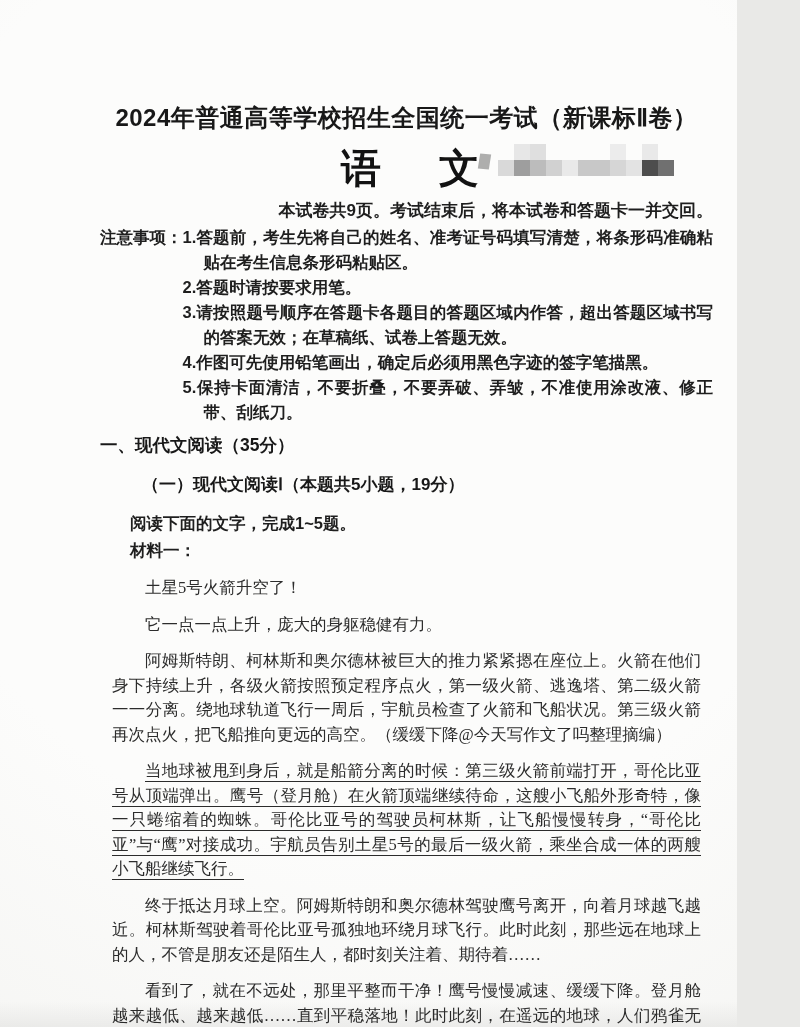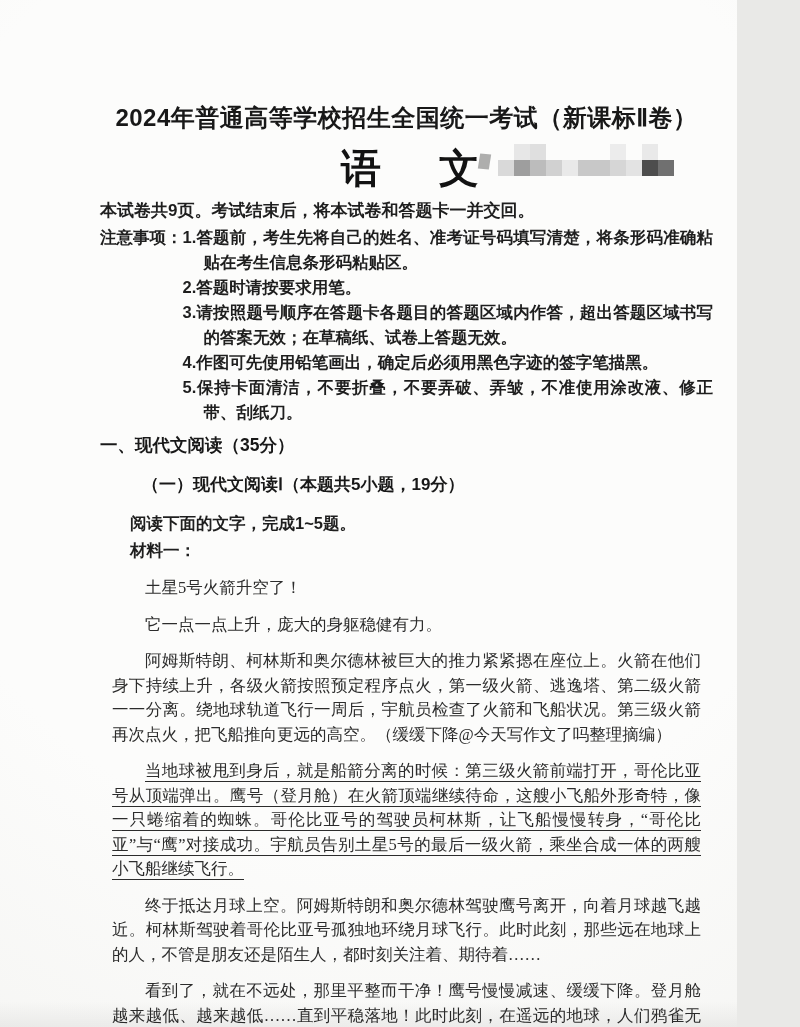--- a/index.html
+++ b/index.html
@@ -32,21 +32,21 @@
     letter-spacing:9px; color:#121212; white-space:nowrap;
   }
   .stamp-mark {
     position:absolute; left:379px; top:10px; width:11px; height:15px;
     background:#9a9a9a; transform:skew(-9deg,4deg); opacity:.8;
   }
   .watermark { position:absolute; left:398px; top:0px; }
   .wm-row { display:flex; height:16px; }
   .wm-cell { width:16px; height:16px; flex:none; }
   .intro {
-    margin:5px 0 0 0; font:bold 17px/24px "Liberation Sans", sans-serif; color:#1e1e1e;
+    margin:5px 0 0 0; font:bold 17px/24px "Liberation Sans", sans-serif; color:#1e1e1e;text-align:right;
   }
   .notice {
     display:flex; margin-top:2px;
     font:bold 16.5px/25px "Liberation Sans", sans-serif; color:#1e1e1e;
   }
   .notice-label { flex:none; }
   .notice-list { margin:0; padding:0; list-style:none; flex:1 1 auto; }
   .notice-item { padding-left:21px; text-indent:-21px; text-align:justify; }
   .section-heading {
     margin:7px 0 0 0; font:bold 17.5px/27px "Liberation Sans", sans-serif; color:#181818;

